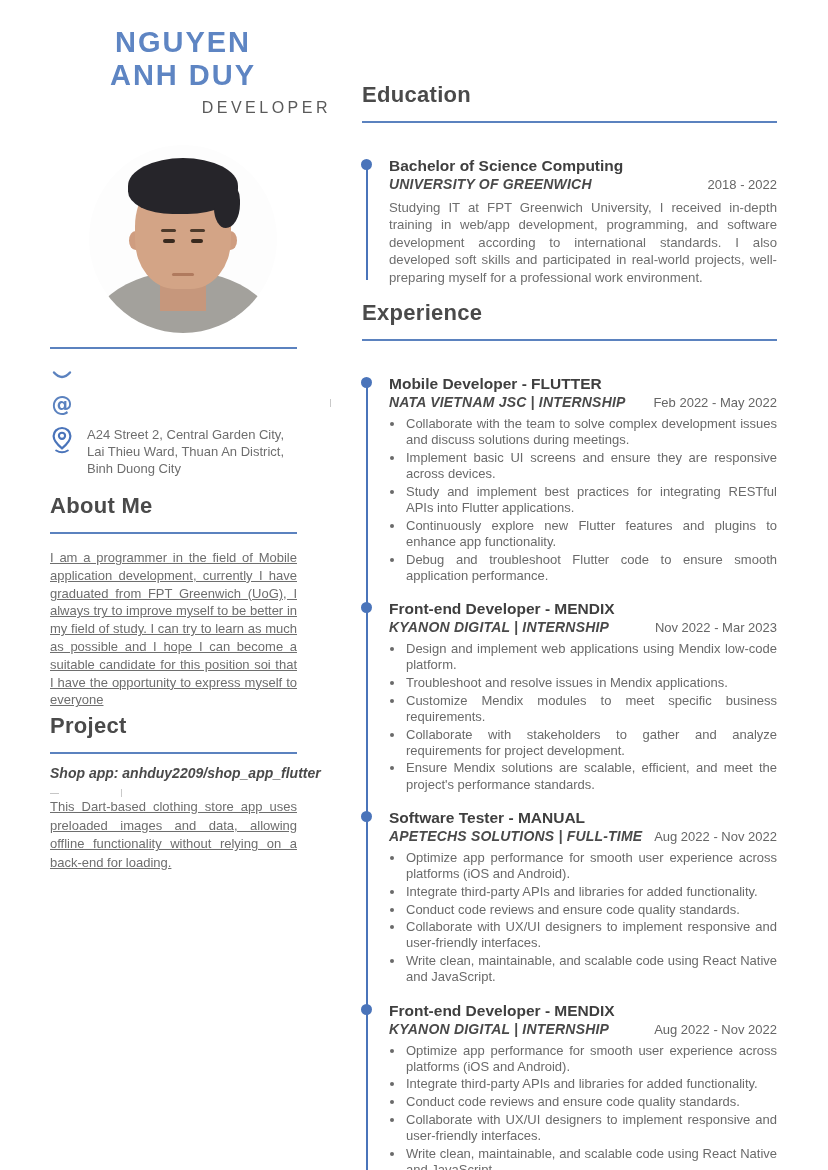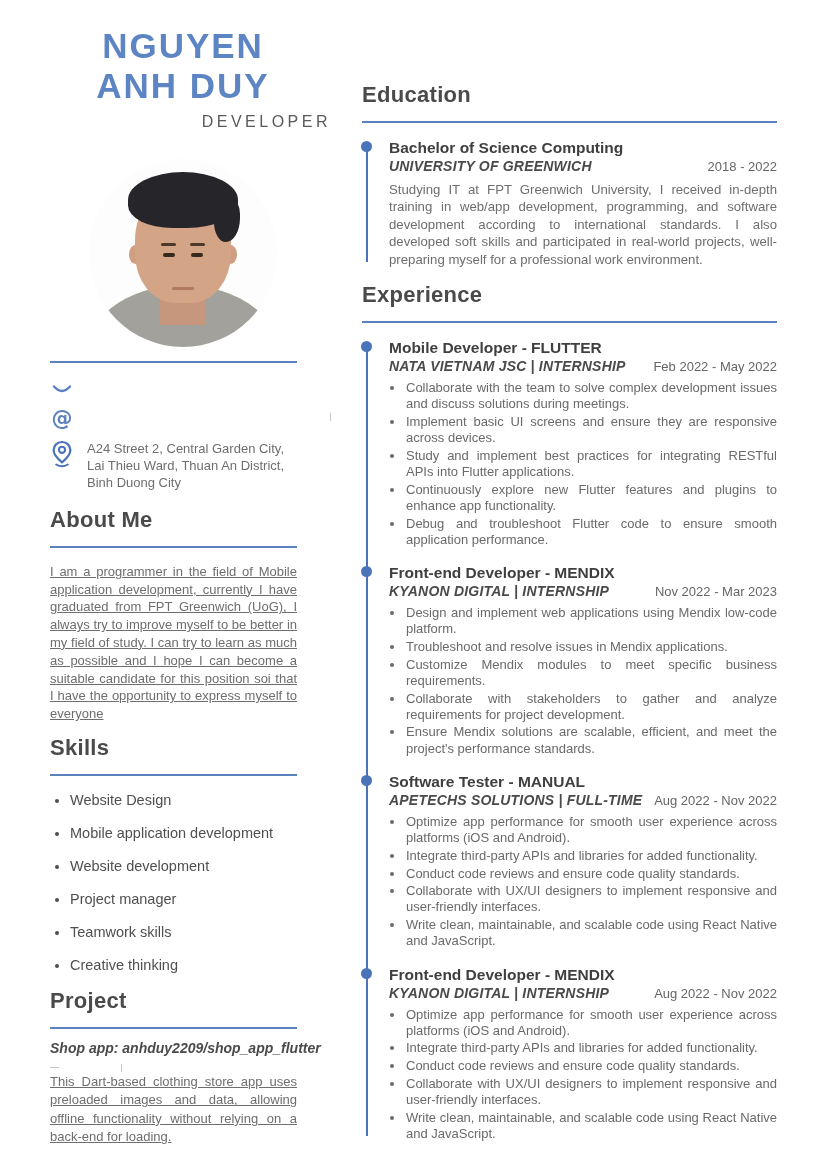--- a/index.html
+++ b/index.html
@@ -1,21 +1,21 @@
 <!DOCTYPE html>
 <html><head>
 <meta charset="utf-8">
 <style>
   html,body{margin:0;padding:0;background:#ffffff;}
   .page{position:relative;width:828px;height:1170px;background:#fff;overflow:hidden;
         font-family:"Liberation Sans", sans-serif;color:#555;}
 
   
   .left-col{position:absolute;left:35px;top:26px;width:296px;}
-  .name{text-align:center;color:#5e85c3;font-size:35px;font-weight:600;letter-spacing:2px;line-height:1.14;}
+  .name{text-align:center;color:#5e85c3;font-size:29px;font-weight:600;letter-spacing:2px;line-height:1.14;}
   .name span{display:block;}
   .role{text-align:right;color:#5a5a5a;font-size:16px;letter-spacing:3.5px;margin-top:7px;}
 
   .avatar{position:relative;width:188px;height:188px;border-radius:50%;overflow:hidden;
           margin:28px auto 0;background:#fdfdfd;}
   .ph-shirt{position:absolute;top:126px;left:-8px;width:204px;height:110px;background:#a3a19c;
             border-radius:50% 50% 0 0/72% 72% 0 0;}
   .ph-neck{position:absolute;top:124px;left:50%;transform:translateX(-50%);width:46px;height:42px;background:#c6977c;}
   .ph-ear{position:absolute;top:86px;width:13px;height:19px;background:#cf9d80;border-radius:50%;}
   .ph-ear.l{left:40px;} .ph-ear.r{right:40px;}
@@ -52,21 +52,21 @@
   .proj-remnant{height:10px;margin-top:2px;}
   .proj-remnant .dash{display:inline-block;width:9px;height:1px;background:#c6c6c6;margin-right:3px;vertical-align:middle;}
   .proj-desc{margin-top:5px;line-height:18.5px;}
 
   
   .right-col{position:absolute;left:362px;top:82px;width:415px;}
   .rdivider{height:2px;background:#5b82bf;width:100%;margin-top:13px;}
   .rsection{margin-top:0;}
   .rsection.experience{margin-top:14px;}
 
-  .timeline{position:relative;margin-top:16px;padding-left:27px;}
+  .timeline{position:relative;margin-top:34px;padding-left:27px;}
   .timeline::before{content:"";position:absolute;left:4px;top:9px;bottom:6px;width:2px;background:#4a74ba;}
   .entry{position:relative;margin-bottom:16px;}
   .entry:last-child{margin-bottom:0;}
   .dot{position:absolute;left:-28px;top:2px;width:11px;height:11px;border-radius:50%;background:#4a74ba;}
   .entry-title{font-size:15.5px;font-weight:700;color:#3f3f3f;line-height:18px;}
   .entry-sub{display:flex;justify-content:space-between;align-items:baseline;margin-top:1px;line-height:17px;}
   .entry-org{font-size:14px;font-style:italic;font-weight:700;color:#4a4a4a;letter-spacing:0.2px;}
   .entry-date{font-size:13px;color:#666;white-space:nowrap;margin-left:10px;}
   .entry-desc{margin-top:6px;font-size:13.2px;line-height:17.4px;color:#6e6e6e;text-align:justify;}
   .entry ul{margin:5px 0 0 16px;padding:0;}
@@ -130,32 +130,20 @@
         <span class="c-val">A24 Street 2, Central Garden City, Lai Thieu Ward, Thuan An District, Binh Duong City</span>
       </div>
     </div>
 
     <div class="lsection" style="margin-top:16px;">
       <h2 class="head">About Me</h2>
       <div class="ldivider"></div>
       <div class="about-text">I am a programmer in the field of Mobile application development, currently I have graduated from FPT Greenwich (UoG), I always try to improve myself to be better in my field of study. I can try to learn as much as possible and I hope I can become a suitable candidate for this position soi that I have the opportunity to express myself to everyone</div>
     </div>
 
-    <div class="lsection" style="margin-top:12px;">
-      <h2 class="head">Skills</h2>
-      <div class="ldivider"></div>
-      <ul class="skills">
-        <li>Website Design</li>
-        <li>Mobile application development</li>
-        <li>Website development</li>
-        <li>Project manager</li>
-        <li>Teamwork skills</li>
-        <li>Creative thinking</li>
-      </ul>
-    </div>
 
     <div class="lsection" style="margin-top:4px;">
       <h2 class="head">Project</h2>
       <div class="ldivider"></div>
       <div class="proj-title">Shop app: anhduy2209/shop_app_flutter</div>
       <div class="proj-remnant">
         <span class="dash"></span>
         <span class="remnant-tick" style="margin-left:55px;"></span>
       </div>
       <div class="proj-desc">This Dart-based clothing store app uses preloaded images and data, allowing offline functionality without relying on a back-end for loading.</div>

